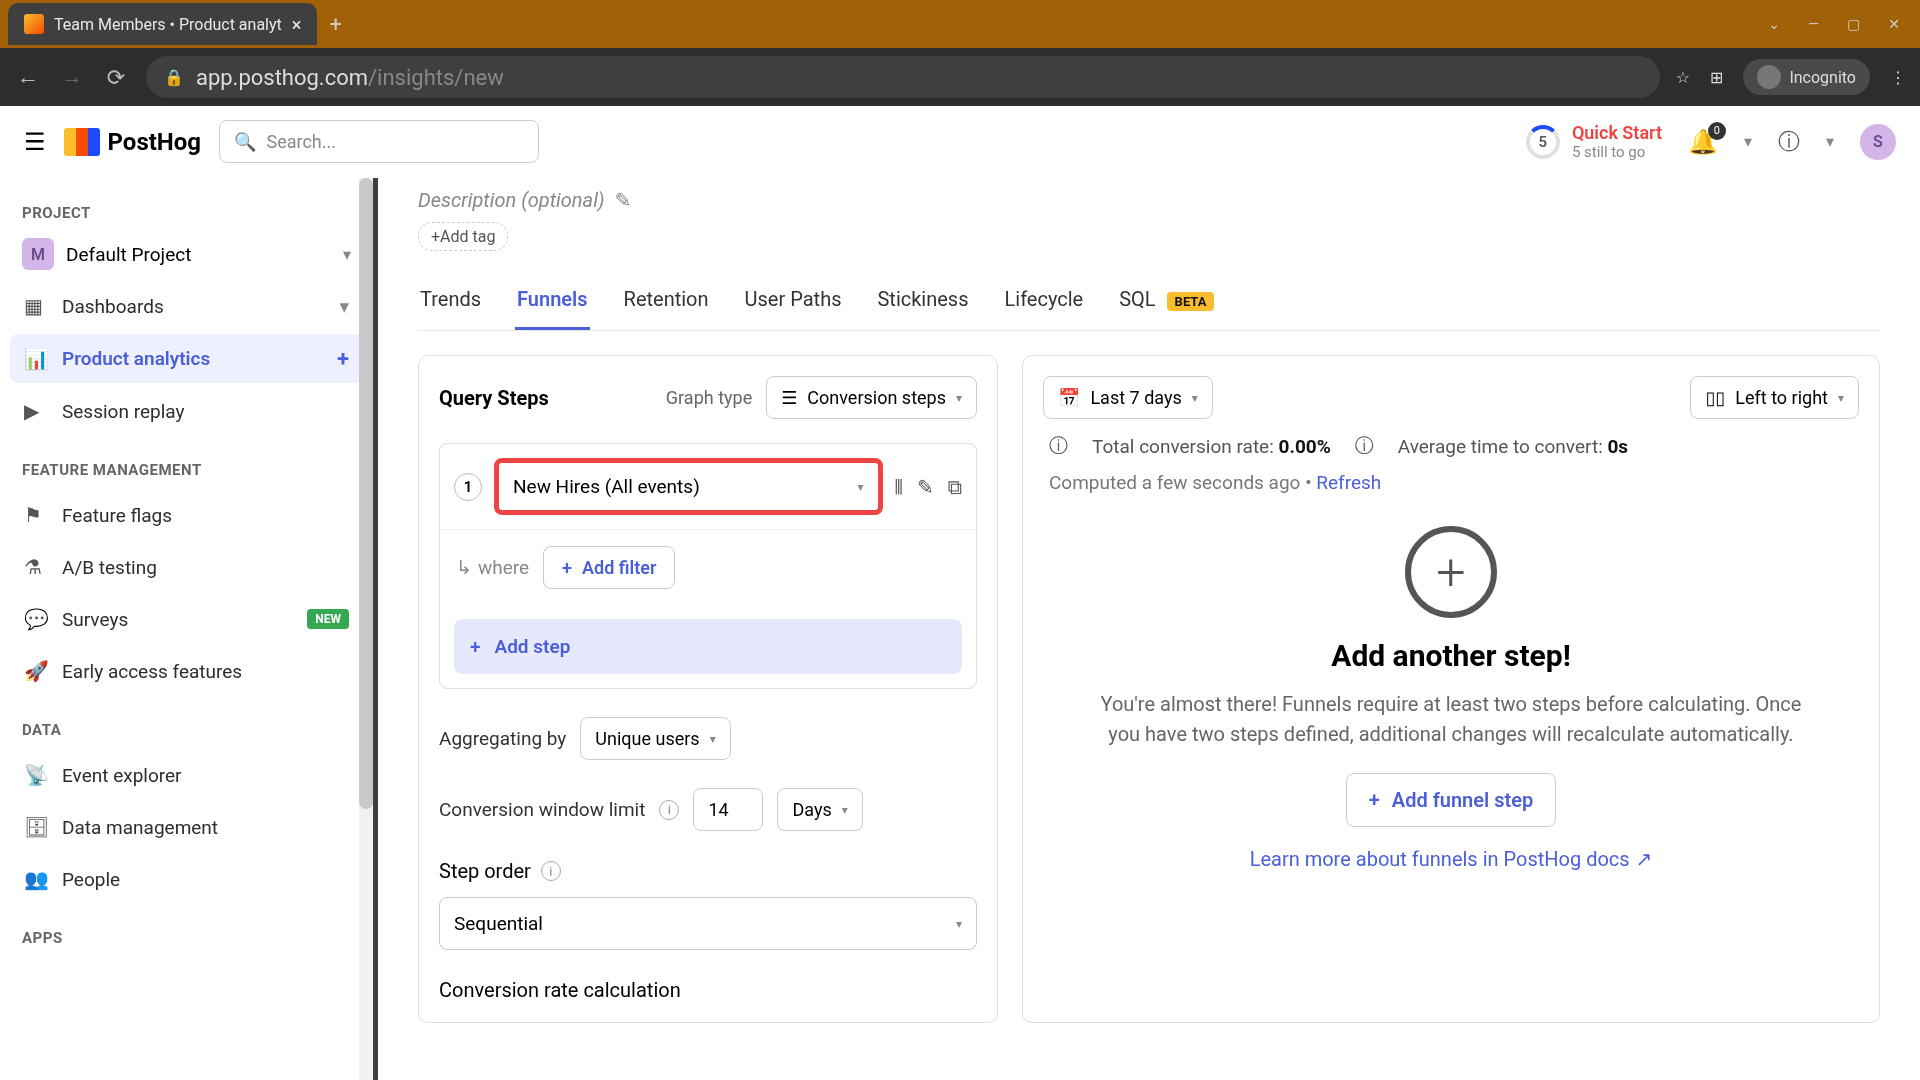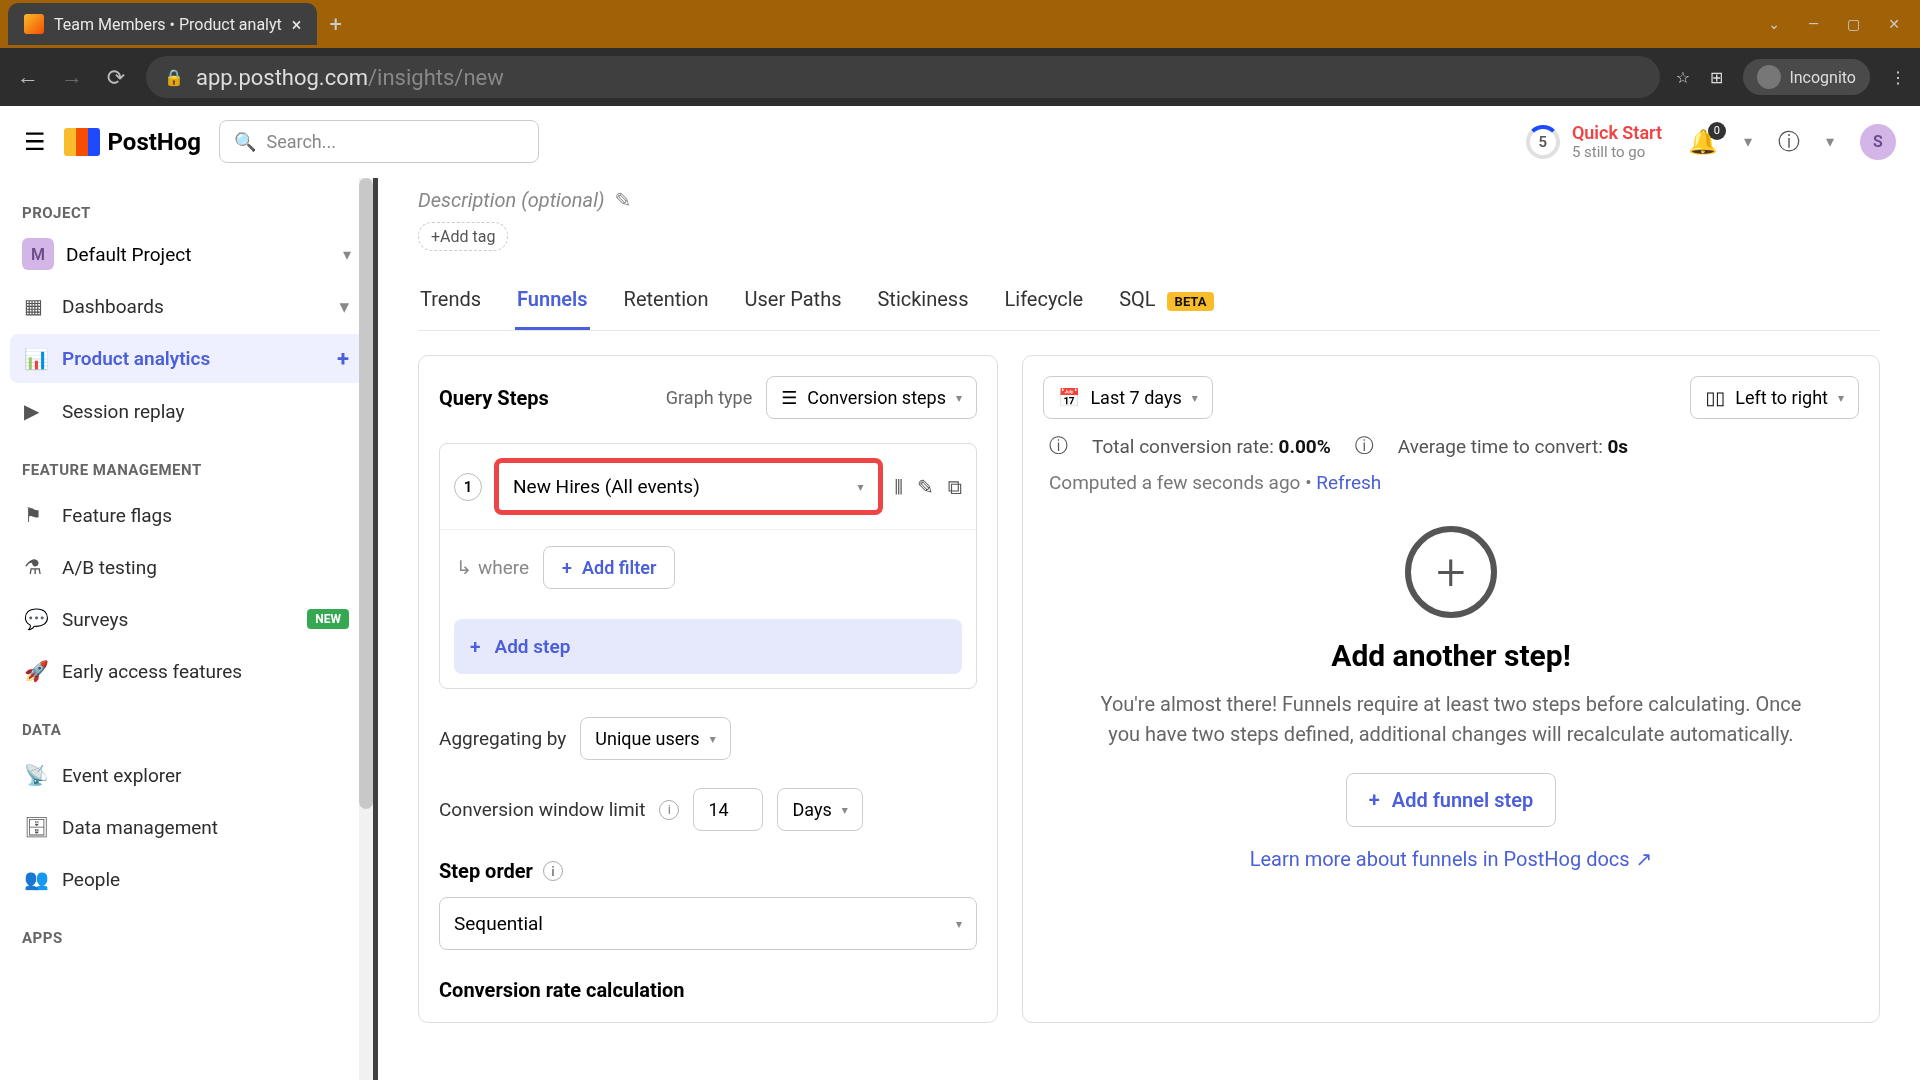--- a/index.html
+++ b/index.html
@@ -92,21 +92,21 @@
 .where-row { display: flex; align-items: center; gap: 14px; padding: 16px; border-top: 1px solid #eee; }
 .where-label { color: #888; font-size: 19px; display: flex; align-items: center; gap: 6px; }
 .add-filter-btn { border: 1px solid #ccc; border-radius: 8px; padding: 10px 18px; display: flex; align-items: center; gap: 10px; color: #4a5fd9; font-weight: 600; cursor: pointer; font-size: 18px; }
 
 .add-step-btn { background: #e6e9fb; border-radius: 8px; padding: 16px; display: flex; align-items: center; gap: 14px; color: #4a5fd9; font-weight: 600; cursor: pointer; font-size: 19px; margin: 14px; }
 
 .field-row { display: flex; align-items: center; gap: 14px; margin-top: 28px; font-size: 19px; }
 .field-label { color: #333; }
 .info-circ { width: 20px; height: 20px; border: 1px solid #aaa; border-radius: 50%; display: inline-flex; align-items: center; justify-content: center; font-size: 13px; color: #888; }
 .num-input { border: 1px solid #ccc; border-radius: 8px; padding: 10px 14px; width: 70px; font-size: 18px; }
-.bold-label { font-weight: 700; font-size: 20px; margin-top: 28px; display: flex; align-items: center; gap: 10px; }
+.bold-label { font-weight: 400; font-size: 20px; margin-top: 28px; display: flex; align-items: center; gap: 10px; }
 .full-select { width: 100%; border: 1px solid #ccc; border-radius: 8px; padding: 14px; margin-top: 14px; display: flex; align-items: center; justify-content: space-between; font-size: 19px; cursor: pointer; }
 
 
 .results-panel { flex: 1; border: 1px solid #ddd; border-radius: 10px; padding: 20px; }
 .rp-top { display: flex; align-items: center; justify-content: space-between; }
 .rp-meta { display: flex; align-items: center; gap: 24px; padding: 14px 6px 6px 6px; font-size: 19px; color: #555; flex-wrap: wrap; }
 .rp-meta .val { color: #111; font-weight: 700; }
 .rp-computed { color: #777; font-size: 19px; padding: 6px 6px 0 6px; }
 .rp-computed .link { color: #4a5fd9; cursor: pointer; }
 .add-step-hero { text-align: center; padding: 32px 40px 24px 40px; }

